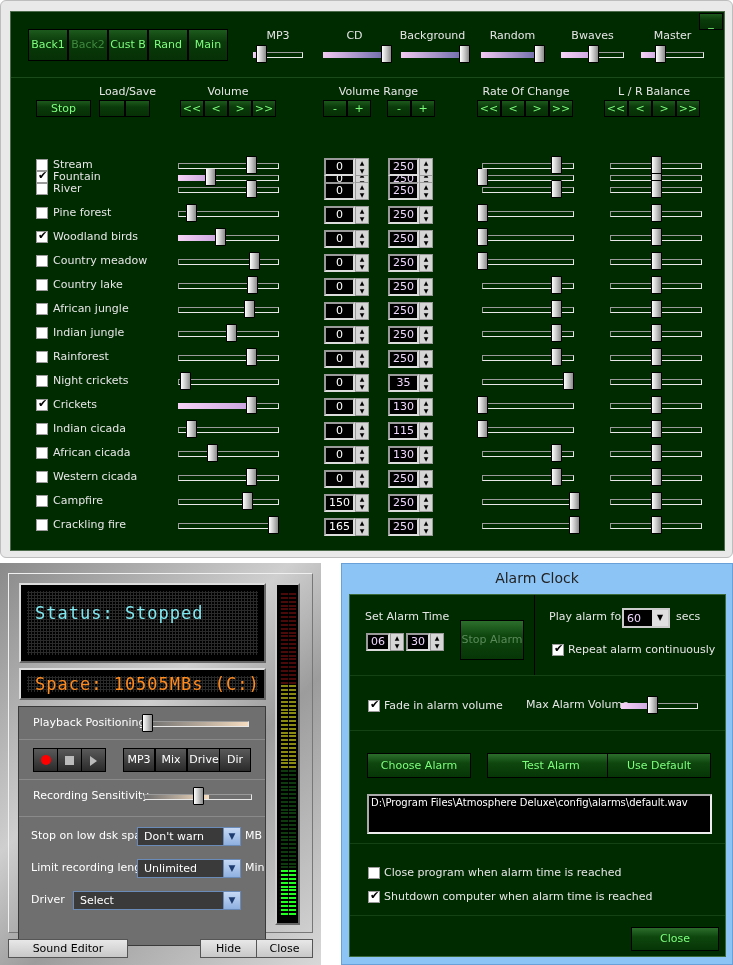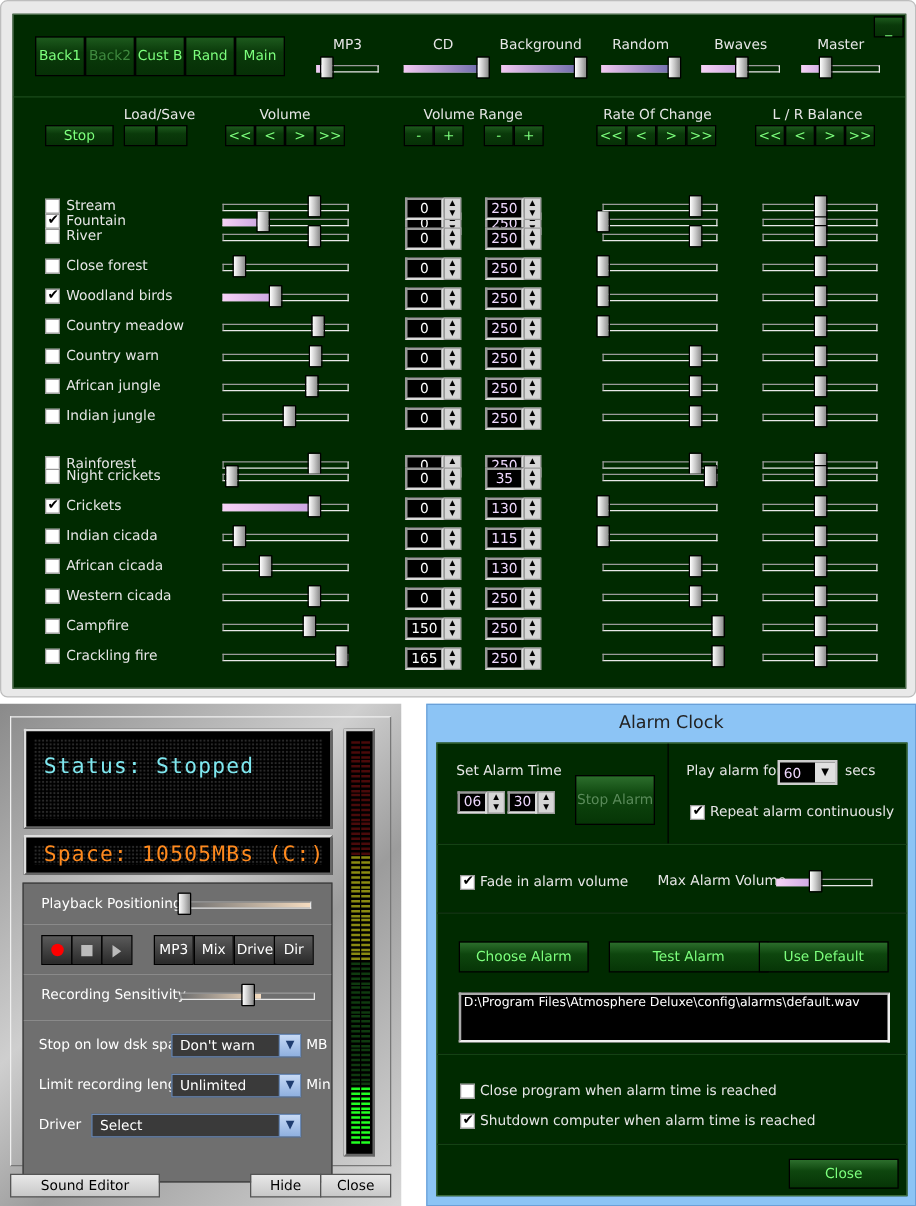--- a/index.html
+++ b/index.html
@@ -227,21 +227,21 @@
             <div class="track"></div>
             <div class="thumb" style="left: 73.6px;"></div>
           </div>
           <div class="slider" style="left: 599px; top: -2px; width: 92px;">
             <div class="track"></div>
             <div class="thumb" style="left: 46px;"></div>
           </div>
         </div>
         <div style="position: absolute; left: 0px; top: 194px; width: 715px; height: 22px;">
           <div class="cb" style="left: 25px; top: 1px;"></div>
-          <div class="lbl" style="left: 42px; top: 0px;">Close forest</div>
+          <div class="lbl" style="left: 42px; top: 0px;">Pine forest</div>
           <div class="slider" style="left: 167px; top: -2px; width: 101px;">
             <div class="track"></div>
             <div class="thumb" style="left: 13.13px;"></div>
           </div>
           <div class="spin" style="left: 313px; top: 0px;">
             <div class="val">0</div>
             <div class="arrows">
               <span>▲</span>
               <span>▼</span>
             </div>
@@ -318,21 +318,21 @@
             <div class="track"></div>
             <div class="thumb" style="left: 0px;"></div>
           </div>
           <div class="slider" style="left: 599px; top: -2px; width: 92px;">
             <div class="track"></div>
             <div class="thumb" style="left: 46px;"></div>
           </div>
         </div>
         <div style="position: absolute; left: 0px; top: 266px; width: 715px; height: 22px;">
           <div class="cb" style="left: 25px; top: 1px;"></div>
-          <div class="lbl" style="left: 42px; top: 0px;">Country warn</div>
+          <div class="lbl" style="left: 42px; top: 0px;">Country lake</div>
           <div class="slider" style="left: 167px; top: -2px; width: 101px;">
             <div class="track"></div>
             <div class="thumb" style="left: 73.73px;"></div>
           </div>
           <div class="spin" style="left: 313px; top: 0px;">
             <div class="val">0</div>
             <div class="arrows">
               <span>▲</span>
               <span>▼</span>
             </div>
@@ -406,21 +406,21 @@
           </div>
           <div class="slider" style="left: 471px; top: -2px; width: 92px;">
             <div class="track"></div>
             <div class="thumb" style="left: 73.6px;"></div>
           </div>
           <div class="slider" style="left: 599px; top: -2px; width: 92px;">
             <div class="track"></div>
             <div class="thumb" style="left: 46px;"></div>
           </div>
         </div>
-        <div style="position: absolute; left: 0px; top: 352px; width: 715px; height: 22px;">
+        <div style="position: absolute; left: 0px; top: 338px; width: 715px; height: 22px;">
           <div class="cb" style="left: 25px; top: 1px;"></div>
           <div class="lbl" style="left: 42px; top: 0px;">Rainforest</div>
           <div class="slider" style="left: 167px; top: -2px; width: 101px;">
             <div class="track"></div>
             <div class="thumb" style="left: 72.72px;"></div>
           </div>
           <div class="spin" style="left: 313px; top: 0px;">
             <div class="val">0</div>
             <div class="arrows">
               <span>▲</span>

